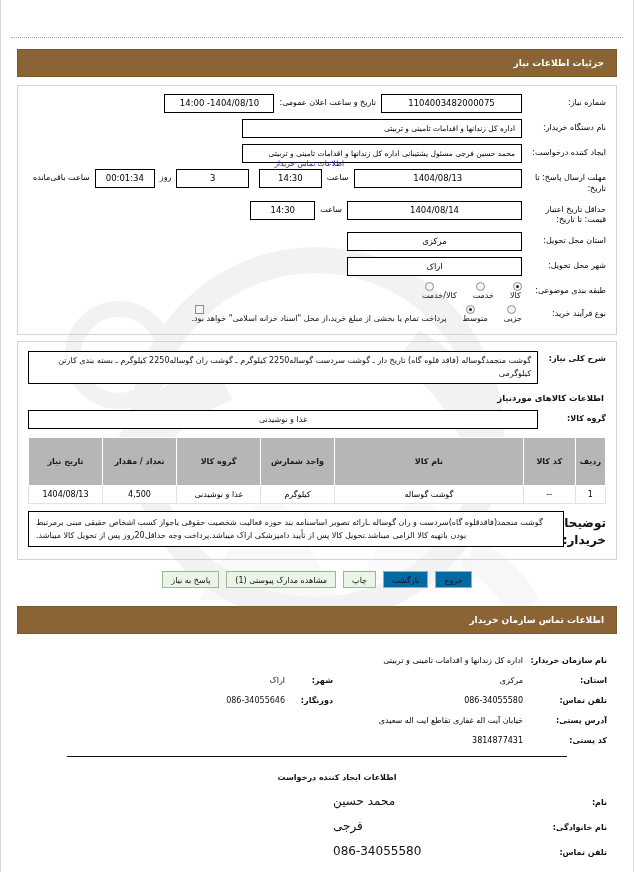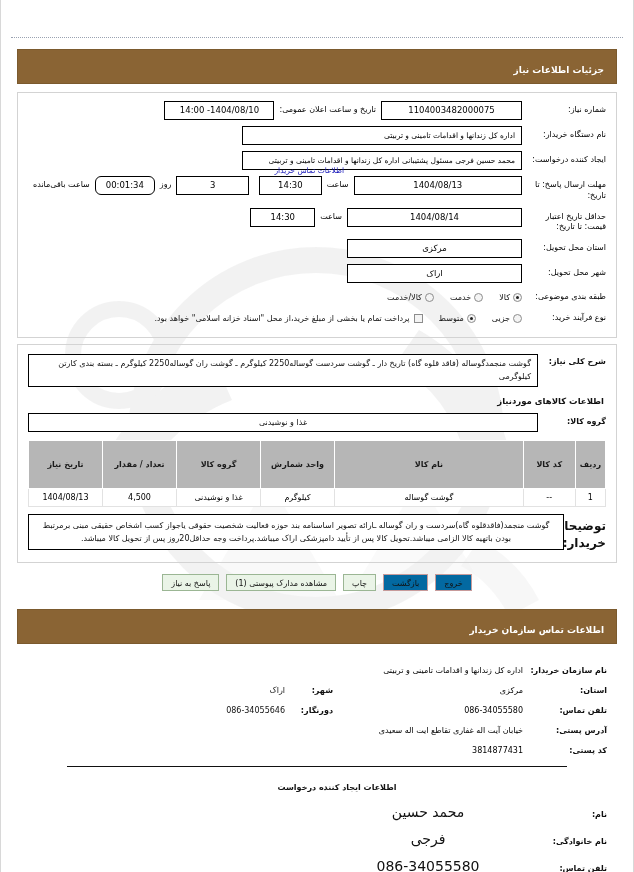--- a/index.html
+++ b/index.html
@@ -46,21 +46,21 @@
     height: 0;
   }
 
   
   .section-head {
     margin: 11px 16px 0 16px;
     background: #8a6434;
     color: #ffffff;
     font-weight: bold;
     font-size: 9px;
-    padding: 15px 12px 8px 12px;
+    padding: 8px 12px 8px 12px;
     text-align: right;
     border: 1px solid #7b5a2e;
   }
 
   
   .panel {
     margin: 8px 16px 0 16px;
     border: 1px solid #d3d3d3;
     background: transparent;
     padding: 8px 10px 6px 10px;
@@ -101,21 +101,21 @@
     font-size: 8px;
     padding: 4px 5px 0 5px;
     white-space: nowrap;
     color: #000;
   }
   .w-main   { width: 141px; }
   .w-date   { width: 175px; }
   .w-pub    { width: 110px; }
   .w-time   { width:  65px; }
   .w-days   { width:  75px; }
-  .w-clock  { width:  62px; border-radius: 6px; }
+  .w-clock  { width:  62px; }
 
   
   .creator-wrap { position: relative; }
   .creator-box {
     width: 280px;
     text-align: right;
     padding: 0 6px;
     font-size: 7.5px;
   }
   .contact-link {
@@ -129,21 +129,21 @@
     font-weight: normal;
   }
 
   
   .radio-row {
     display: flex; flex-direction: row; align-items: center;
     margin-bottom: 5px; min-height: 16px;
   }
   .radio-group { display: flex; flex-direction: row; align-items: center; }
   .ritem {
-    display: flex; flex-direction: row; align-items: flex-end;
+    display: flex; flex-direction: column; align-items: flex-end;
     margin-left: 16px;
     font-size: 8px;
     white-space: nowrap;
   }
   .radio {
     width: 9px; height: 9px;
     border: 1px solid #8d8d8d;
     border-radius: 50%;
     background: #f4f4f4;
     margin-left: 3px;
@@ -254,21 +254,21 @@
     font-weight: bold; font-size: 12px;
     text-align: right; padding-top: 4px; line-height: 1.45;
   }
   .buyer-box {
     flex: 1;
     border: 1px solid #000;
     background: #fff;
     padding: 4px 7px;
     font-size: 8px;
     line-height: 1.65;
-    text-align: center;
+    text-align: left;
   }
 
   
   .actions {
     display: flex;
     flex-direction: row;
     justify-content: center;
     align-items: center;
     gap: 7px;
     margin: 11px 16px 0 16px;
@@ -331,21 +331,21 @@
   .crow2 {
     display: flex; flex-direction: row;
     align-items: baseline;
     margin-bottom: 11px;
   }
   .clabel3 {
     width: 84px; flex: 0 0 84px;
     text-align: right; font-weight: bold; font-size: 8px;
     padding-left: 6px;
   }
-  .cvalue3 { font-size: 14px; min-width: 190px; text-align: center; }
+  .cvalue3 { font-size: 12px; min-width: 190px; text-align: left; }
 </style>
 </head>
 <body>
 
 <div class="page">
 
   <svg class="watermark" viewBox="0 0 634 520" xmlns="http://www.w3.org/2000/svg">
     <g fill="#b9b9b9">
       <circle cx="317" cy="255" r="175" fill="none" stroke="#bdbdbd" stroke-width="26"></circle>
       <path d="M95 300 q40 -90 120 -120 l18 40 q-70 28 -100 100 z"></path>

